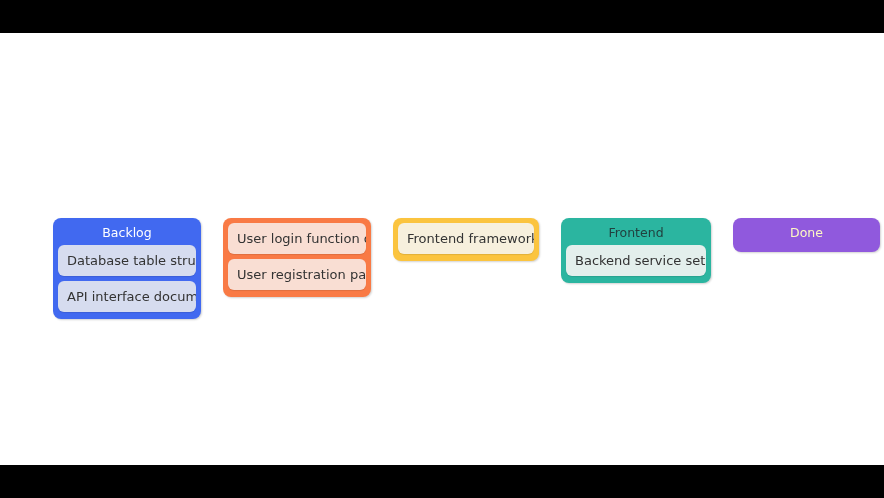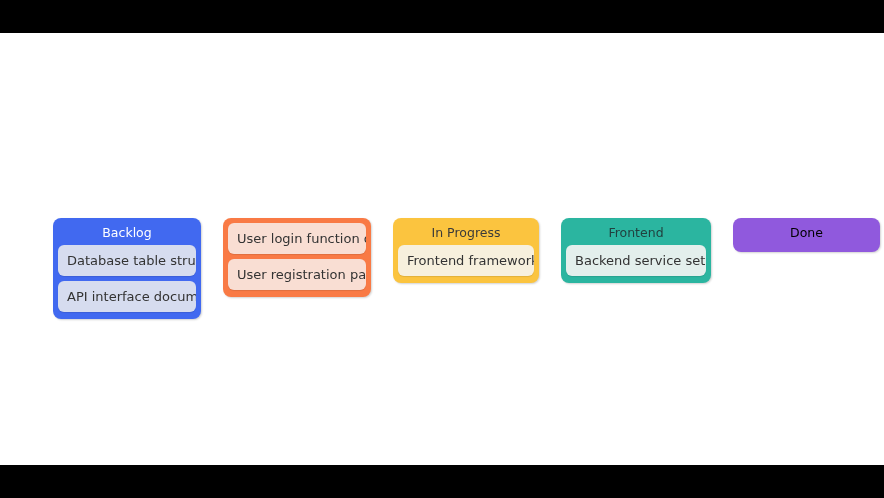--- a/index.html
+++ b/index.html
@@ -92,37 +92,36 @@
           <div class="card-list">
             <div class="card" style="background: rgb(249, 222, 211);">
               <span class="card-text">User login function development</span>
             </div>
             <div class="card" style="background: rgb(249, 222, 211);">
               <span class="card-text">User registration page</span>
             </div>
           </div>
         </div>
         <div class="column" style="background: rgb(251, 196, 63); width: 146px;">
-          <div class="column-title" style="color: rgb(58, 58, 58);">In Progress</div>
           <div class="card-list">
             <div class="card" style="background: rgb(247, 240, 221);">
               <span class="card-text">Frontend framework integration</span>
             </div>
           </div>
         </div>
         <div class="column" style="background: rgb(43, 181, 160); width: 150px;">
           <div class="column-title" style="color: rgb(33, 65, 63);">Frontend</div>
           <div class="card-list">
             <div class="card" style="background: rgb(227, 239, 236);">
               <span class="card-text">Backend service setup</span>
             </div>
           </div>
         </div>
         <div class="column" style="background: rgb(144, 89, 221); width: 147px;">
-          <div class="column-title" style="color: #000000;">Done</div>
+          <div class="column-title" style="color: #fef9c3;">Done</div>
           <div class="card-list"></div>
         </div>
       </div>
   </div>
 
   <div class="letterbox bottom"></div>
 
 </div>
 
 </body></html>

